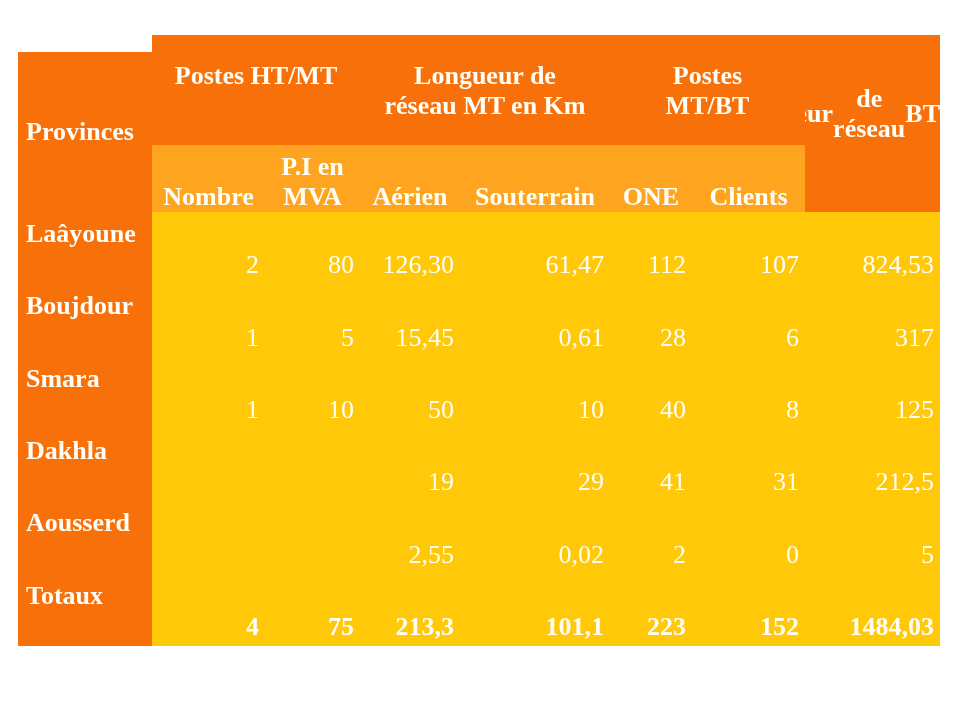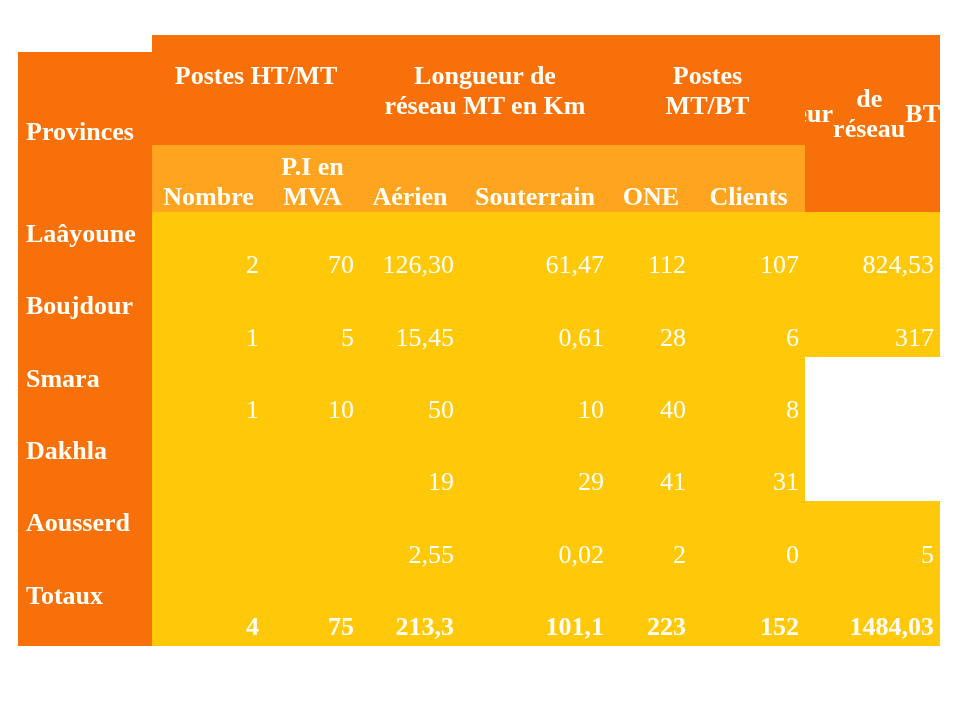--- a/index.html
+++ b/index.html
@@ -75,21 +75,21 @@
   </div>
   <div class="cell subbg sub c6">
     <div>ONE</div>
   </div>
   <div class="cell subbg sub c7">
     <div>Clients</div>
   </div>
 
   <div class="cell hdr prov r3">Laâyoune</div>
   <div class="cell databg val r3 c2">2</div>
-  <div class="cell databg val r3 c3">70</div>
+  <div class="cell databg val r3 c3">80</div>
   <div class="cell databg val r3 c4">126,30</div>
   <div class="cell databg val r3 c5">61,47</div>
   <div class="cell databg val r3 c6">112</div>
   <div class="cell databg val r3 c7">107</div>
   <div class="cell databg val r3 c8">824,53</div>
 
   <div class="cell hdr prov r4">Boujdour</div>
   <div class="cell databg val r4 c2">1</div>
   <div class="cell databg val r4 c3">5</div>
   <div class="cell databg val r4 c4">15,45</div>
@@ -98,28 +98,30 @@
   <div class="cell databg val r4 c7">6</div>
   <div class="cell databg val r4 c8">317</div>
 
   <div class="cell hdr prov r5">Smara</div>
   <div class="cell databg val r5 c2">1</div>
   <div class="cell databg val r5 c3">10</div>
   <div class="cell databg val r5 c4">50</div>
   <div class="cell databg val r5 c5">10</div>
   <div class="cell databg val r5 c6">40</div>
   <div class="cell databg val r5 c7">8</div>
+  <div class="cell databg val r5 c8">125</div>
 
   <div class="cell hdr prov r6">Dakhla</div>
   <div class="cell databg val r6 c2"></div>
   <div class="cell databg val r6 c3"></div>
   <div class="cell databg val r6 c4">19</div>
   <div class="cell databg val r6 c5">29</div>
   <div class="cell databg val r6 c6">41</div>
   <div class="cell databg val r6 c7">31</div>
+  <div class="cell databg val r6 c8">212,5</div>
 
   <div class="cell hdr prov r7">Aousserd</div>
   <div class="cell databg val r7 c2"></div>
   <div class="cell databg val r7 c3"></div>
   <div class="cell databg val r7 c4">2,55</div>
   <div class="cell databg val r7 c5">0,02</div>
   <div class="cell databg val r7 c6">2</div>
   <div class="cell databg val r7 c7">0</div>
   <div class="cell databg val r7 c8">5</div>
 

